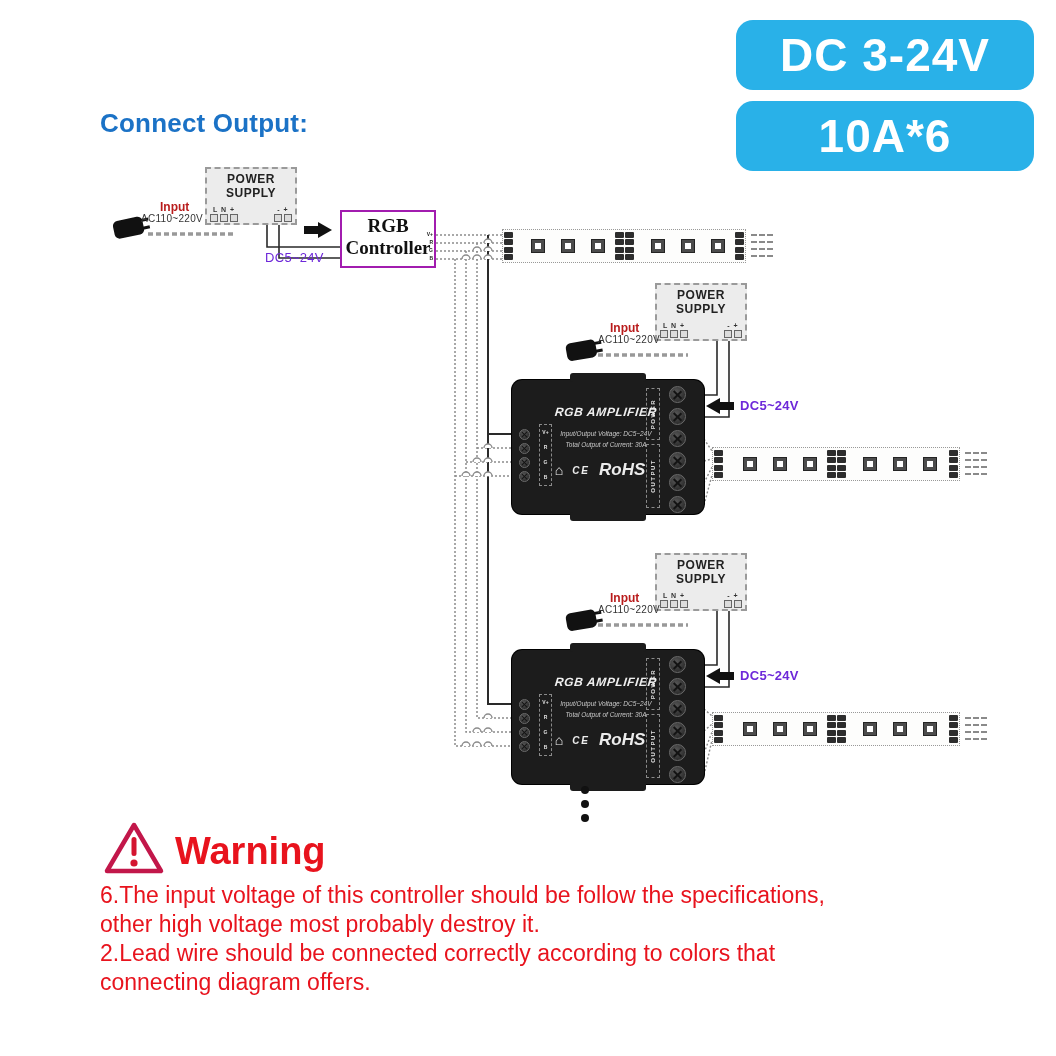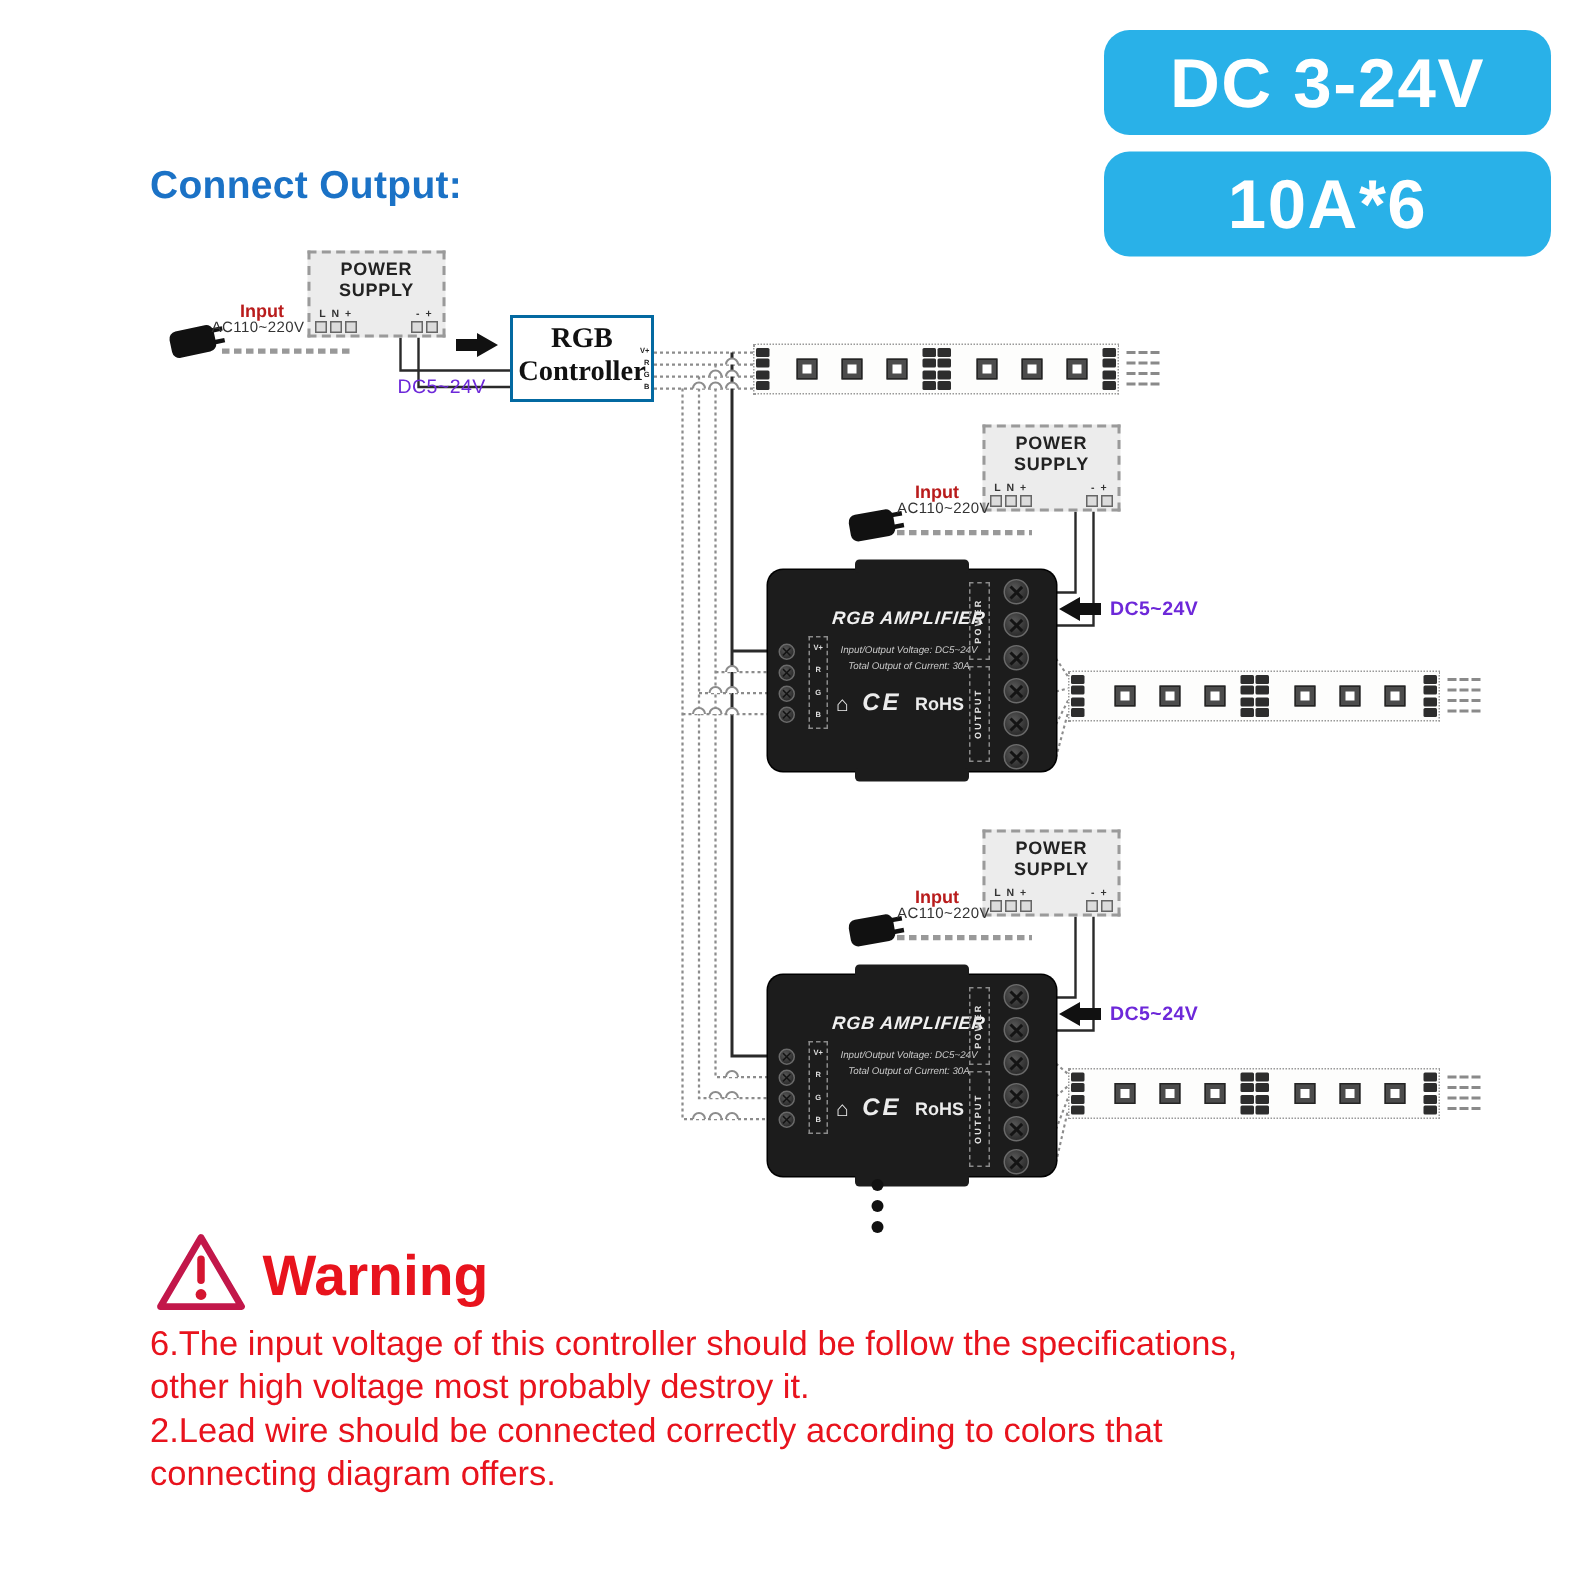--- a/index.html
+++ b/index.html
@@ -34,21 +34,21 @@
   .ps-grp{display:flex;flex-direction:column;align-items:center}
   .ps-grp .tlab{font-size:7px;font-weight:bold;color:#333;letter-spacing:1px;line-height:7px}
   .sqs{display:flex;gap:2px;margin-top:1px}
   .sqs i{width:6px;height:6px;border:1px solid #666;background:#dcdcdc;display:block}
   
   .in-lbl{position:absolute;font-size:12px;font-weight:bold;color:#b91c1c}
   .in-volt{position:absolute;font-size:10px;color:#333;letter-spacing:.3px}
   
   .ctrl{
     position:absolute;left:340px;top:210px;width:96px;height:58px;background:#fff;
-    border:2px solid #0369a1;box-sizing:border-box;text-align:center;
+    border:2px solid #a21caf;box-sizing:border-box;text-align:center;
     font-family:"Liberation Serif",serif;font-weight:bold;color:#111;
   }
   .ctrl-l1{font-size:19px;margin-top:3px;line-height:22px}
   .ctrl-l2{font-size:19px;line-height:22px}
   .ctrl-pins{position:absolute;right:1px;top:20px;display:flex;flex-direction:column;gap:3px;
     font-family:"Liberation Sans",sans-serif;font-weight:bold;font-size:5px;color:#222;line-height:5px;text-align:right}
   
   .strip{position:absolute;height:34px;border:1px dotted #999;background:#fdfdfc;box-sizing:border-box}
   .strip.s1{left:502px;top:229px;width:244px}
   .strip.s2{left:712px;top:447px;width:248px}
@@ -71,22 +71,22 @@
   .amp-tab{position:absolute;left:58px;width:76px;height:9px;background:#1c1c1c;border-radius:3px}
   .amp-tab.top{top:-7px}
   .amp-tab.bot{bottom:-7px}
   .amp-title{position:absolute;top:25px;left:36px;right:40px;text-align:center;color:#f0f0f0;
     font-style:italic;font-weight:bold;font-size:12px;letter-spacing:.6px;transform:skewX(-6deg)}
   .amp-spec{position:absolute;left:40px;right:44px;text-align:center;color:#c9c9c9;font-style:italic;font-size:6.5px;line-height:8px}
   .amp-spec.sp1{top:50px}
   .amp-spec.sp2{top:61px}
   .amp-certs{position:absolute;top:80px;left:36px;right:52px;display:flex;align-items:center;justify-content:center;gap:9px;color:#ececec}
   .cert-house{font-size:14px;line-height:14px}
-  .cert-ce{font-style:italic;font-weight:bold;font-size:16px;letter-spacing:2px}
-  .cert-rohs{font-weight:bold;font-size:12px}
+  .cert-ce{font-style:italic;font-weight:bold;font-size:10px;letter-spacing:2px}
+  .cert-rohs{font-style:italic;font-weight:bold;font-size:17px}
   .amp-left-screws{position:absolute;left:7px;top:49px;display:flex;flex-direction:column;gap:3px}
   .amp-left-strip{position:absolute;left:27px;top:44px;width:13px;height:62px;border:1px dashed #8a8a8a;
     display:flex;flex-direction:column;justify-content:space-around;align-items:center;
     color:#e0e0e0;font-size:5px;font-weight:bold;line-height:5px;box-sizing:border-box}
   .amp-right-strip{position:absolute;left:134px;width:14px;border:1px dashed #8a8a8a;box-sizing:border-box;
     display:flex;align-items:center;justify-content:center;color:#e0e0e0}
   .amp-right-strip.pwr{top:8px;height:52px}
   .amp-right-strip.out{top:64px;height:64px}
   .vtext{writing-mode:vertical-rl;transform:rotate(180deg);font-size:6px;font-weight:bold;letter-spacing:1.5px}
   .amp-right-screws{position:absolute;left:157px;top:6px;display:flex;flex-direction:column;gap:5px}

